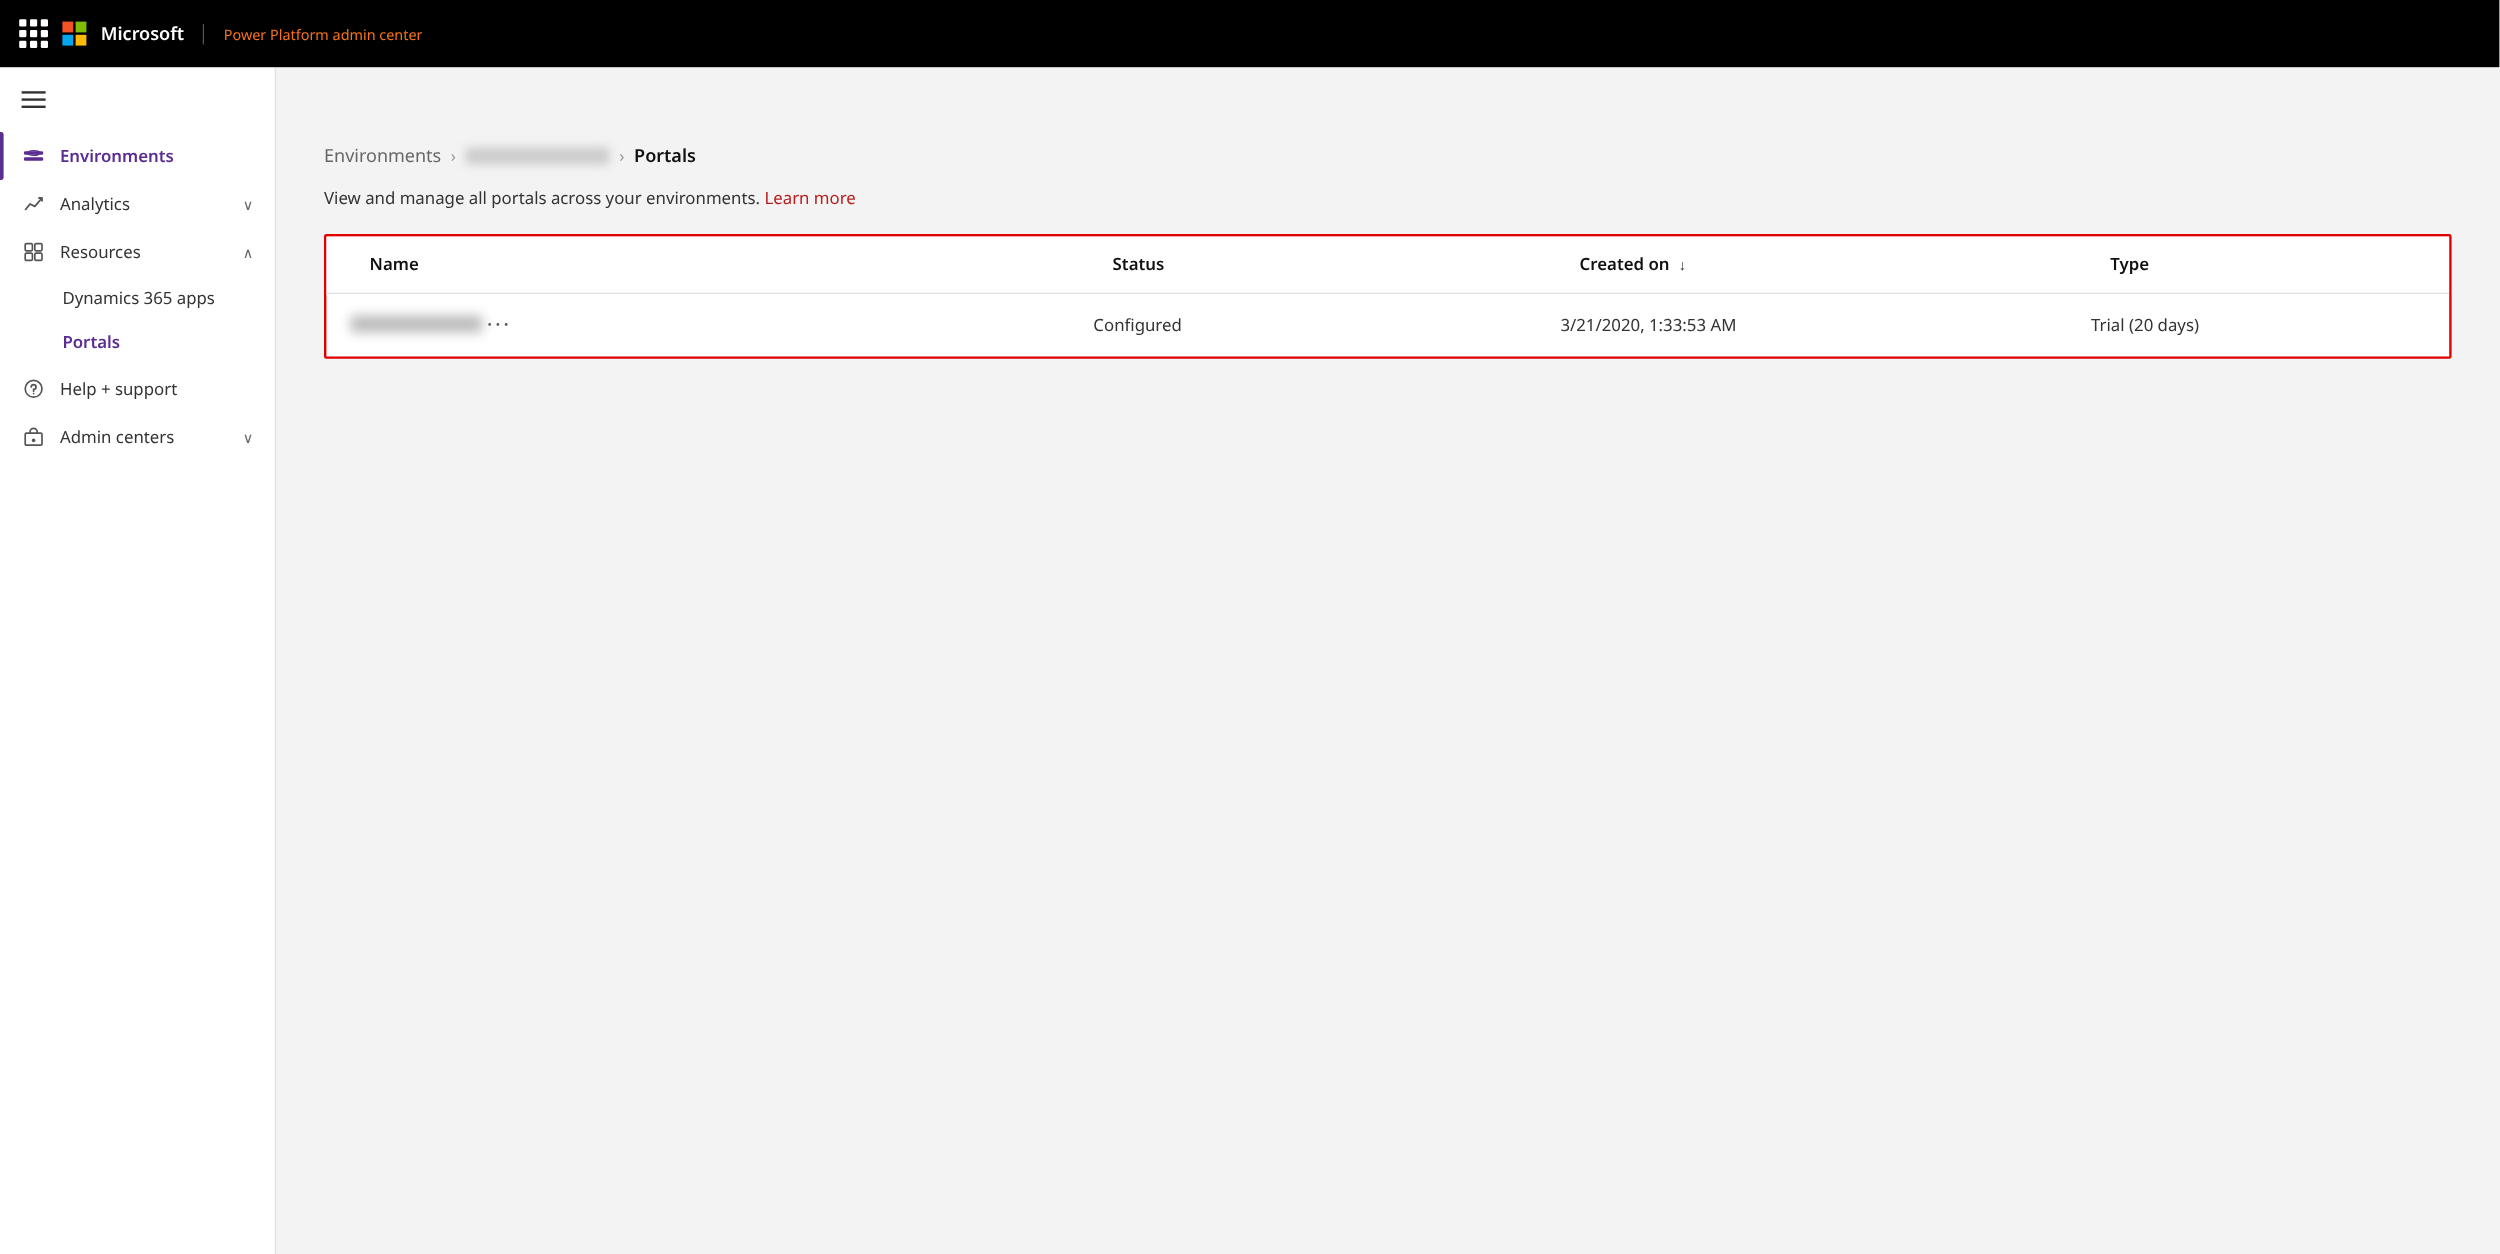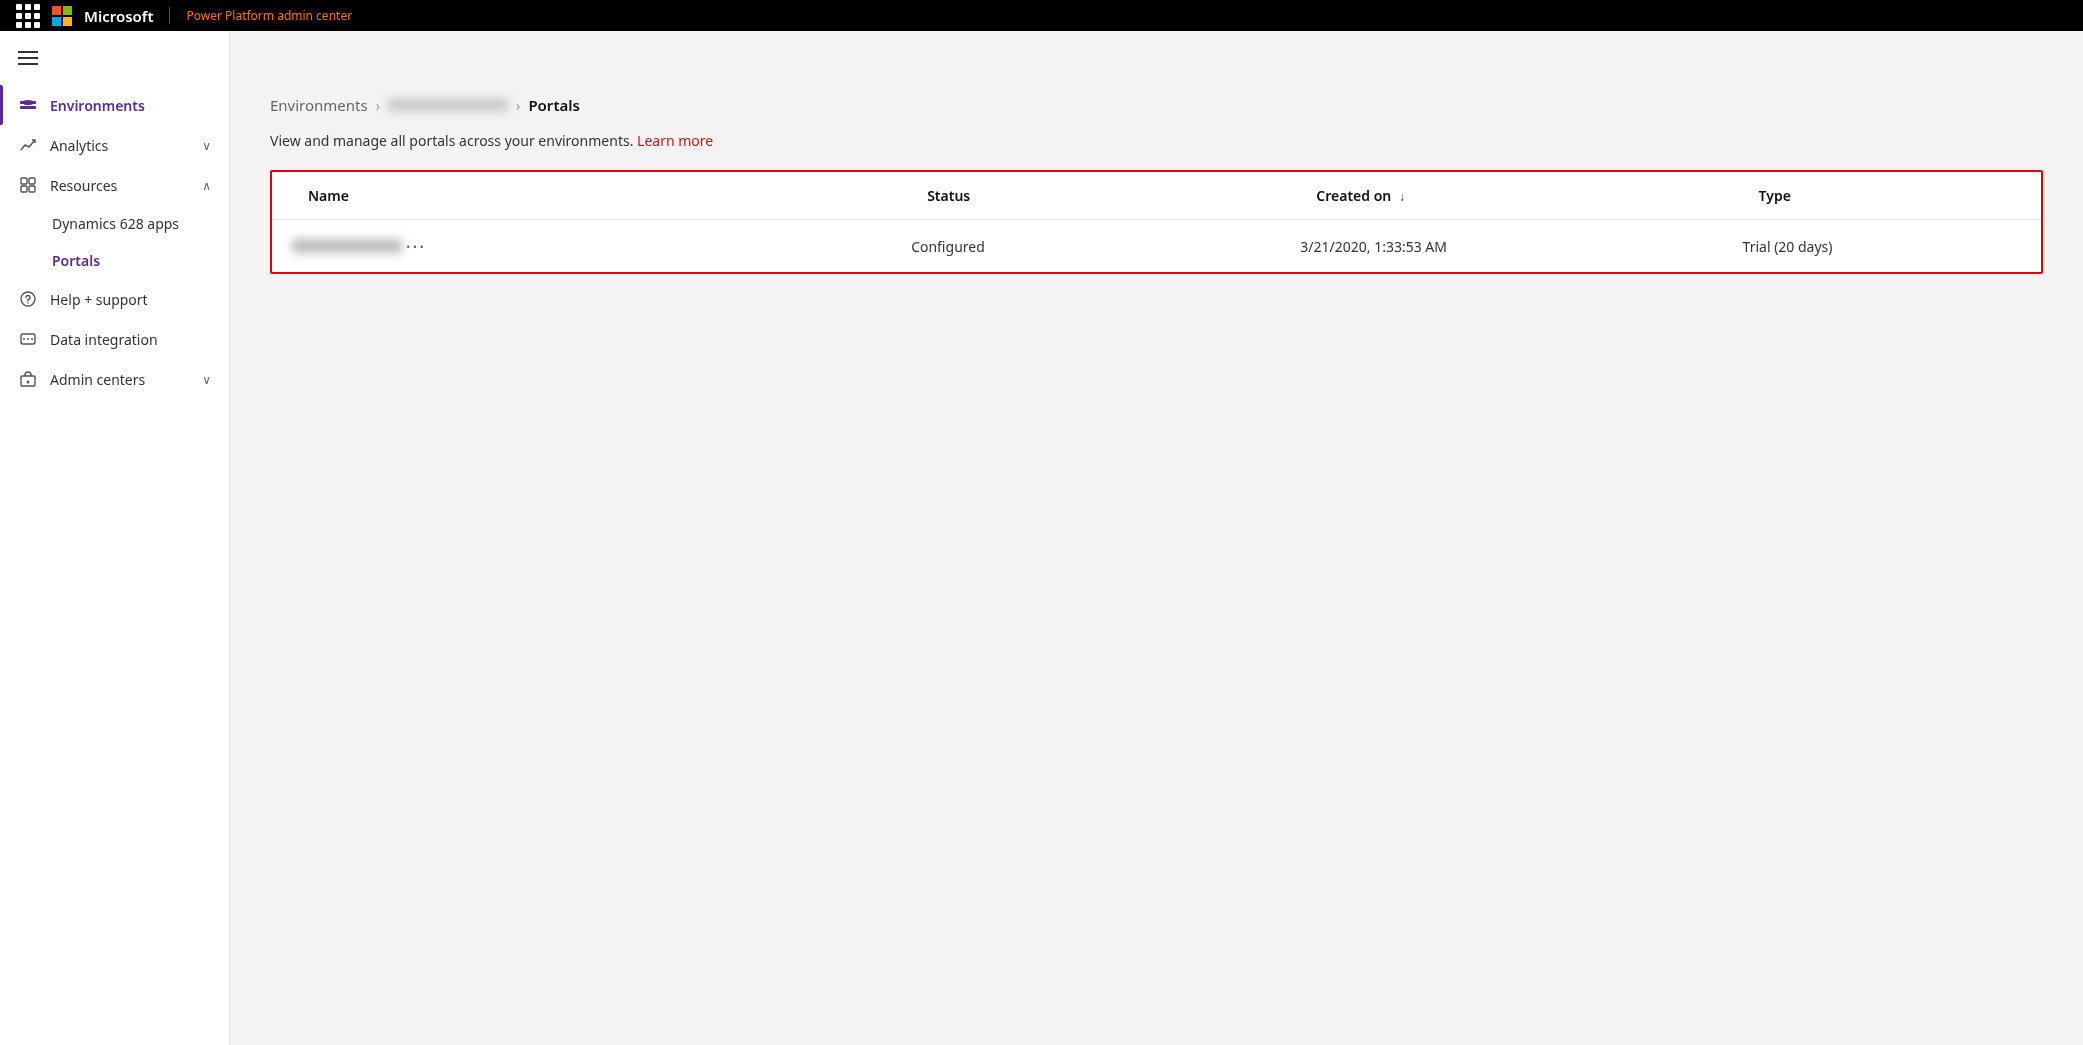--- a/index.html
+++ b/index.html
@@ -2,21 +2,21 @@
 <html><head>
   <meta charset="utf-8">
   <style>
     * { box-sizing: border-box; margin: 0; padding: 0; }
     body { font-family: 'Segoe UI', system-ui, sans-serif; background: #f3f3f3; display: flex; flex-direction: column; height: 100vh; overflow: hidden; }
 
     
     .topbar {
       background: #000;
       color: #fff;
-      height: 31px;
+      height: 56px;
       display: flex;
       align-items: center;
       padding: 0 16px;
       gap: 12px;
       flex-shrink: 0;
       z-index: 100;
     }
     .topbar-waffle {
       display: grid;
       grid-template-columns: repeat(3,6px);
@@ -242,49 +242,38 @@
           <rect x="10" y="2" width="6" height="6" rx="1" stroke="#555" stroke-width="1.4"></rect>
           <rect x="2" y="10" width="6" height="6" rx="1" stroke="#555" stroke-width="1.4"></rect>
           <rect x="10" y="10" width="6" height="6" rx="1" stroke="#555" stroke-width="1.4"></rect>
         </svg>
       </div>
       <span class="sidebar-label">Resources</span>
       <span class="sidebar-chevron">∧</span>
     </div>
 
     <div class="sidebar-sub-item">
-      <span>Dynamics 628 apps</span>
+      <span>Dynamics 365 apps</span>
     </div>
 
     <div class="sidebar-sub-item active">
       <span>Portals</span>
     </div>
 
     <div class="sidebar-item">
       <div class="sidebar-icon">
         <svg width="18" height="18" viewBox="0 0 18 18" fill="none">
           <circle cx="9" cy="9" r="7" stroke="#555" stroke-width="1.4"></circle>
           <path d="M9 11V9.5C10.1 9.5 11 8.6 11 7.5S10.1 5.5 9 5.5 7 6.4 7 7.5" stroke="#555" stroke-width="1.4" stroke-linecap="round"></path>
           <circle cx="9" cy="13" r="0.7" fill="#555"></circle>
         </svg>
       </div>
       <span class="sidebar-label">Help + support</span>
     </div>
 
-    <div class="sidebar-item">
-      <div class="sidebar-icon">
-        <svg width="18" height="18" viewBox="0 0 18 18" fill="none">
-          <rect x="2" y="4" width="14" height="10" rx="2" stroke="#555" stroke-width="1.4"></rect>
-          <circle cx="5" cy="9" r="1" fill="#555"></circle>
-          <circle cx="9" cy="9" r="1" fill="#555"></circle>
-          <circle cx="13" cy="9" r="1" fill="#555"></circle>
-        </svg>
-      </div>
-      <span class="sidebar-label">Data integration</span>
-    </div>
 
 
 
     <div class="sidebar-item">
       <div class="sidebar-icon">
         <svg width="18" height="18" viewBox="0 0 18 18" fill="none">
           <rect x="2" y="6" width="14" height="10" rx="1" stroke="#555" stroke-width="1.4"></rect>
           <path d="M6 6V5a3 3 0 016 0v1" stroke="#555" stroke-width="1.4" fill="none"></path>
           <circle cx="9" cy="12" r="1.5" fill="#555"></circle>
         </svg>

